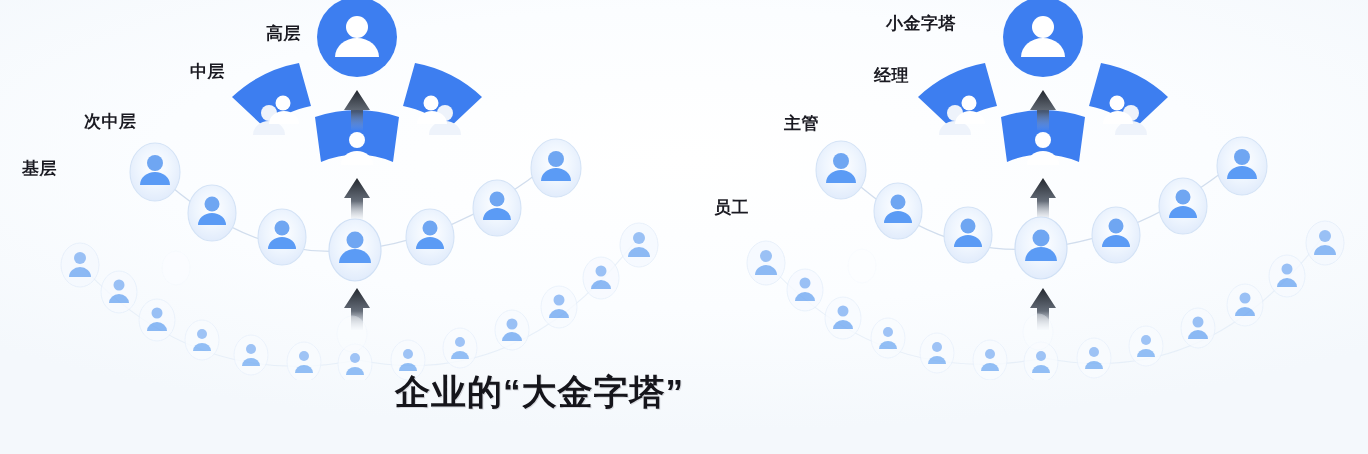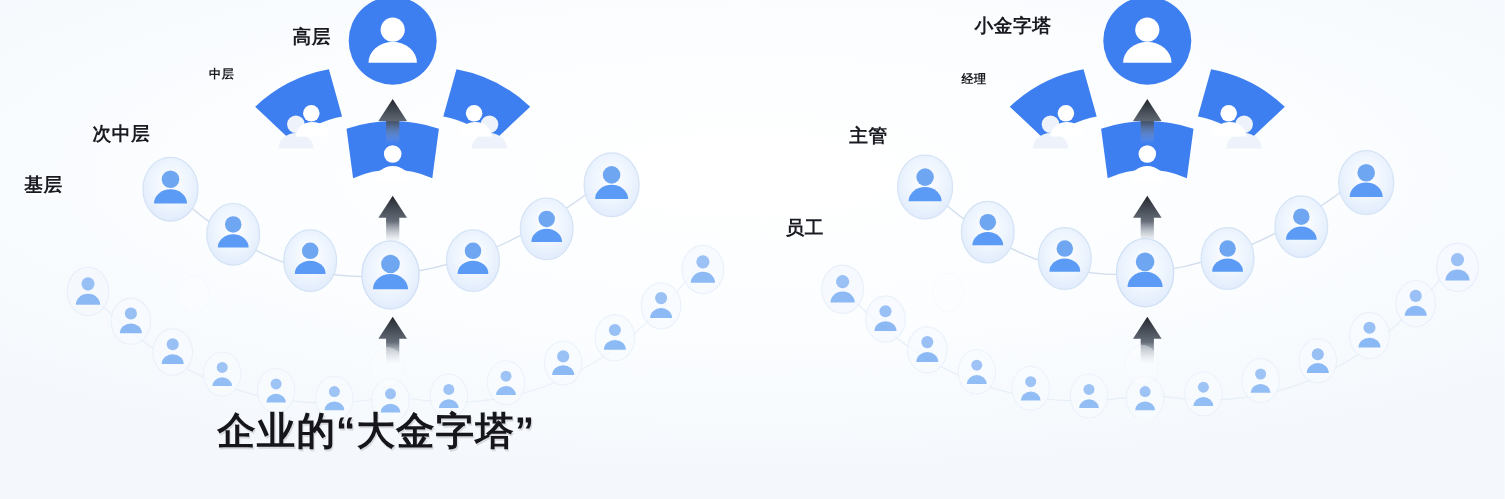--- a/index.html
+++ b/index.html
@@ -44,42 +44,42 @@
   .tier-label {
     position: absolute;
     color: #1a1a22;
     font-weight: 700;
     letter-spacing: 0.5px;
     white-space: nowrap;
     text-shadow: 0 1px 1px rgba(255,255,255,0.9);
     font-family: "Liberation Sans", "DejaVu Sans", sans-serif;
   }
   .lbl-top    { font-size: 17px; }
-  .lbl-mid    { font-size: 11px; }
+  .lbl-mid    { font-size: 17px; }
   .lbl-submid { font-size: 17px; font-family: Liberation Mono, monospace; }
   .lbl-base   { font-size: 17px; }
 
   
   .left  .lbl-top    { left: 266px; top: 22px; }
   .left  .lbl-mid    { left: 190px; top: 60px; }
   .left  .lbl-submid { left: 84px;  top: 110px; }
   .left  .lbl-base   { left: 22px;  top: 157px; }
 
   
   .right .lbl-top    { left: 202px; top: 12px; }
   .right .lbl-mid    { left: 190px; top: 64px; }
-  .right .lbl-submid { left: 88px; top: 112px; text-align: right; }
+  .right .lbl-submid { left: 100px; top: 112px; text-align: right; }
   .right .lbl-base   { left: 30px;  top: 196px; }
 
   
   .caption {
     position: absolute;
     bottom: 38px;
     width: 684px;
-    text-align: center;
+    text-align: right;
     font-size: 35px;
     font-weight: 700;
     color: #15151b;
     letter-spacing: 1px;
     text-shadow: 1px 1px 0 rgba(140,140,150,0.28);
     font-family: "Liberation Sans", "DejaVu Sans", sans-serif;
   }
 </style>
 </head>
 <body>

